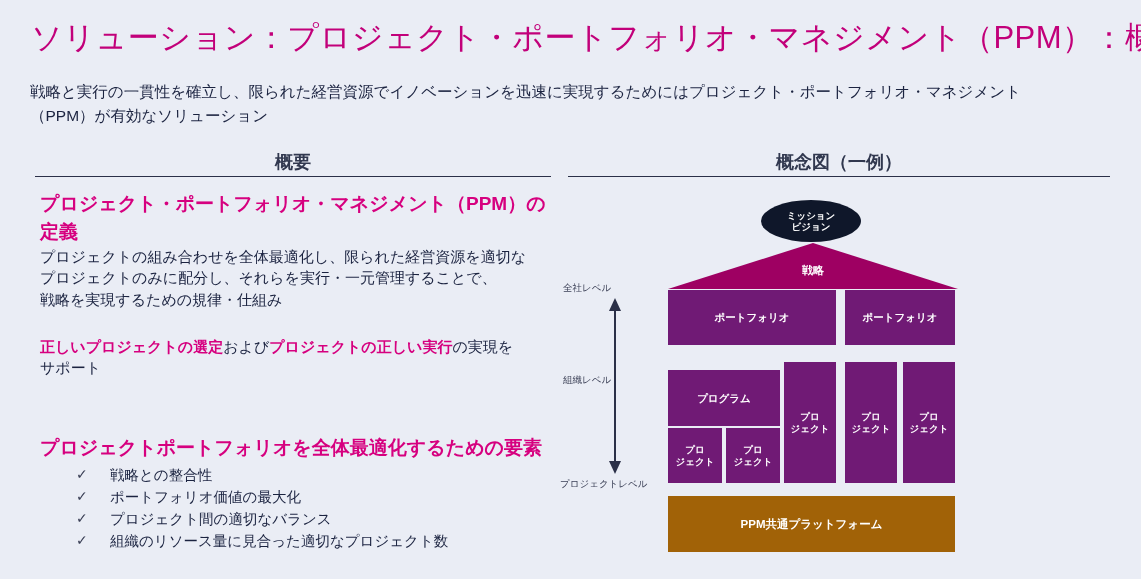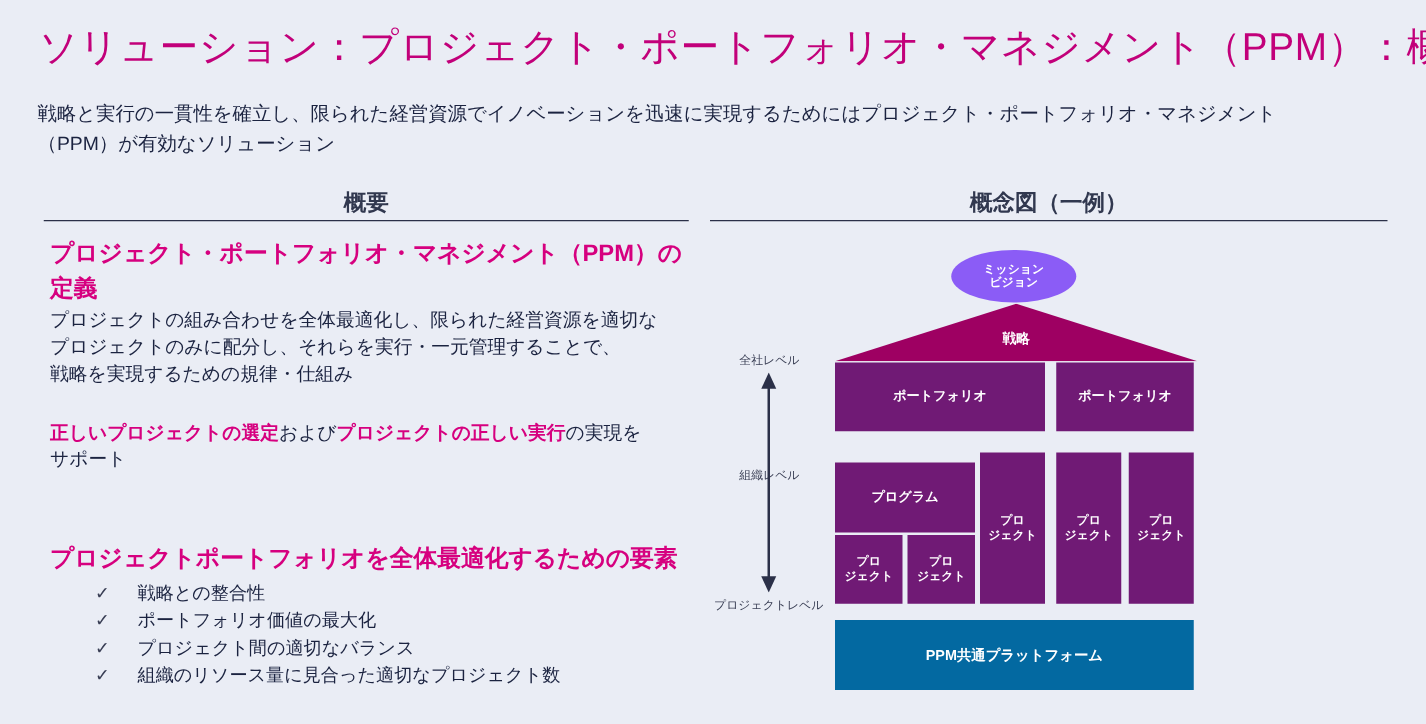--- a/index.html
+++ b/index.html
@@ -106,21 +106,21 @@
     width: 542px;
     height: 380px;
   }
 
   .mv-ellipse {
     position: absolute;
     left: 193px;
     top: 14px;
     width: 100px;
     height: 42px;
-    background: #8b5cf6;
+    background: #0f172a;
     border-radius: 50%;
     color: #ffffff;
     font-size: 9.5px;
     font-weight: bold;
     line-height: 1.2;
     display: flex;
     flex-direction: column;
     align-items: center;
     justify-content: center;
     text-align: center;
@@ -170,36 +170,36 @@
   #project-c   { left: 216px; top: 176px; width: 52px;  height: 121px; }
   #project-d   { left: 277px; top: 176px; width: 52px;  height: 121px; }
   #project-e   { left: 335px; top: 176px; width: 52px;  height: 121px; }
 
   #platform {
     position: absolute;
     left: 100px;
     top: 310px;
     width: 287px;
     height: 56px;
-    background: #0369a1;
+    background: #a16207;
     color: #ffffff;
     font-size: 11.5px;
     font-weight: bold;
     display: flex;
     align-items: center;
     justify-content: center;
     text-align: left;
   }
 
   
   .level-label {
     position: absolute;
     font-size: 9.5px;
     color: #3a3f55;
-    text-align: center;
+    text-align: left;
     white-space: nowrap;
   }
   #level-top    { left: -5px;  top: 96px;  width: 105px; }
   #level-mid    { left: -5px;  top: 188px; width: 105px; }
   #level-bottom { left: -8px;  top: 292px; width: 110px; }
 
   #level-arrow {
     position: absolute;
     left: 26px;
     top: 112px;

